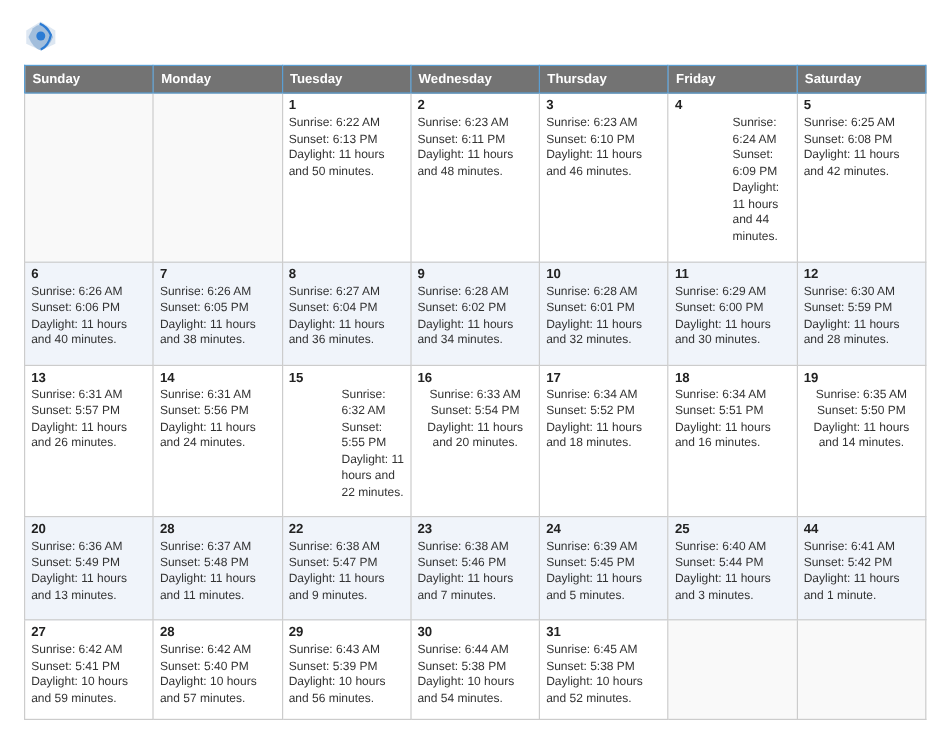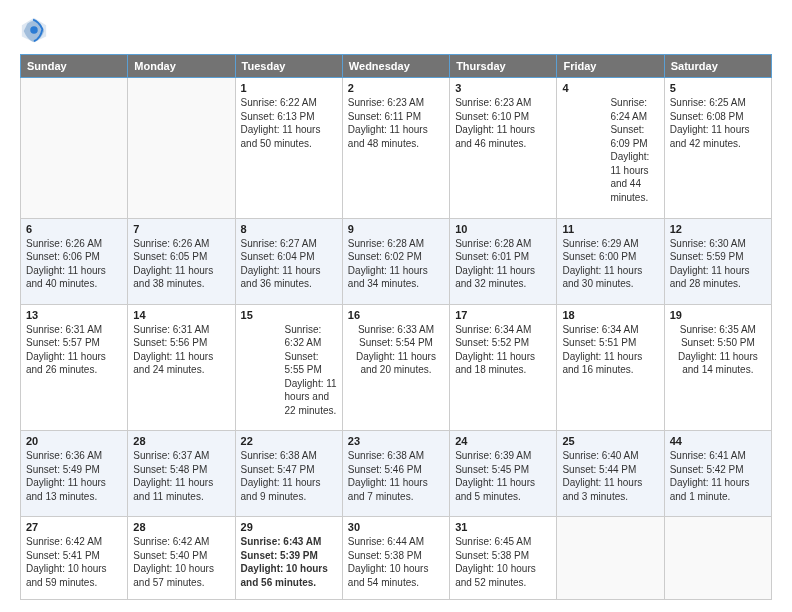--- a/index.html
+++ b/index.html
@@ -300,21 +300,21 @@
 Daylight: 10 hours and 59 minutes.</div>
           </td>
           <td>
             <span class="day-number">28</span>
             <div class="cell-text" style="white-space: pre-line;">Sunrise: 6:42 AM
 Sunset: 5:40 PM
 Daylight: 10 hours and 57 minutes.</div>
           </td>
           <td>
             <span class="day-number">29</span>
-            <div class="cell-text" style="white-space: pre-line; font-weight: bold;">Sunrise: 6:43 AM
+            <div class="cell-text" style="white-space: pre-line;">Sunrise: 6:43 AM
 Sunset: 5:39 PM
 Daylight: 10 hours and 56 minutes.</div>
           </td>
           <td>
             <span class="day-number">30</span>
             <div class="cell-text" style="white-space: pre-line;">Sunrise: 6:44 AM
 Sunset: 5:38 PM
 Daylight: 10 hours and 54 minutes.</div>
           </td>
           <td>

